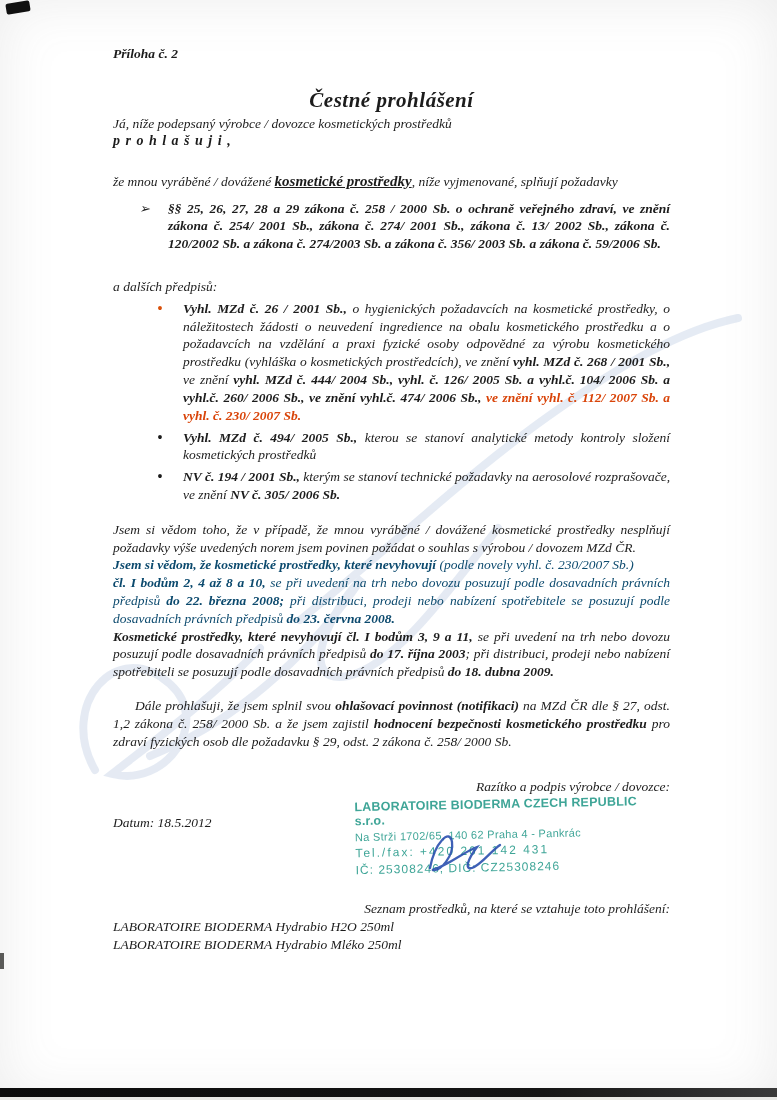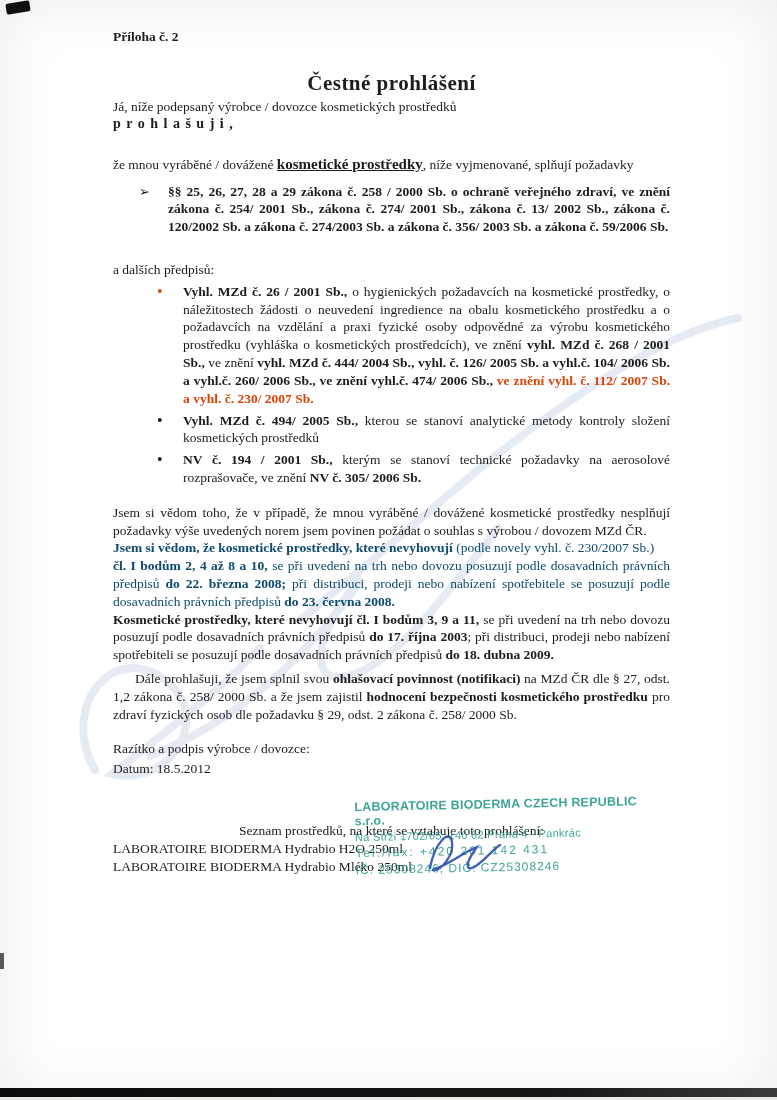--- a/index.html
+++ b/index.html
@@ -15,24 +15,25 @@
     width: 777px;
     height: 1100px;
     background: #ffffff;
     box-shadow: inset 0 0 55px rgba(110,110,105,0.13);
     font-family: "Liberation Serif", serif;
     color: #1c1c1c;
   }
   .content {
     position: absolute;
     left: 113px;
-    top: 28px;
+    top: 45px;
     width: 557px;
     font-size: 13.5px;
     line-height: 1.32;
+    font-style: italic;
   }
   .b { font-weight: bold; }
   .u { text-decoration: underline; }
   .big { font-size: 15px; }
   .center { text-align: center; }
   .attachment { font-weight: bold; font-size: 13.5px; }
   .title {
     margin: 24px 0 0 0;
     text-align: center;
     font-size: 21px;
@@ -71,24 +72,24 @@
     position: absolute;
     left: 44px;
     top: -2px;
     font-size: 16px;
   }
   .dot-orange { color: #d9500a; }
   .dot-black { color: #1c1c1c; }
   .red { color: #d94409; }
   .orange { color: #0c4a6e; }
   .p2 { margin-top: 17px; }
-  .p6 { margin-top: 6px; text-indent: 22px; }
-  .stamp-label { margin-top: 16px; text-align: left; }
-  .date-line { margin-top: 3px; text-align: left; }
-  .list-heading { margin-top: 44px; text-align: center; }
+  .p6 { margin-top: 16px; text-indent: 22px; }
+  .stamp-label { margin-top: 27px; text-align: right; }
+  .date-line { margin-top: 19px; text-align: left; }
+  .list-heading { margin-top: 68px; text-align: right; }
   .product { text-align: left; line-height: 1.35; }
 
   .stamp {
     position: absolute;
     left: 355px;
     top: 797px;
     width: 300px;
     color: #2f9e8f;
     font-family: "Liberation Sans", sans-serif;
     transform: rotate(-1.2deg);

